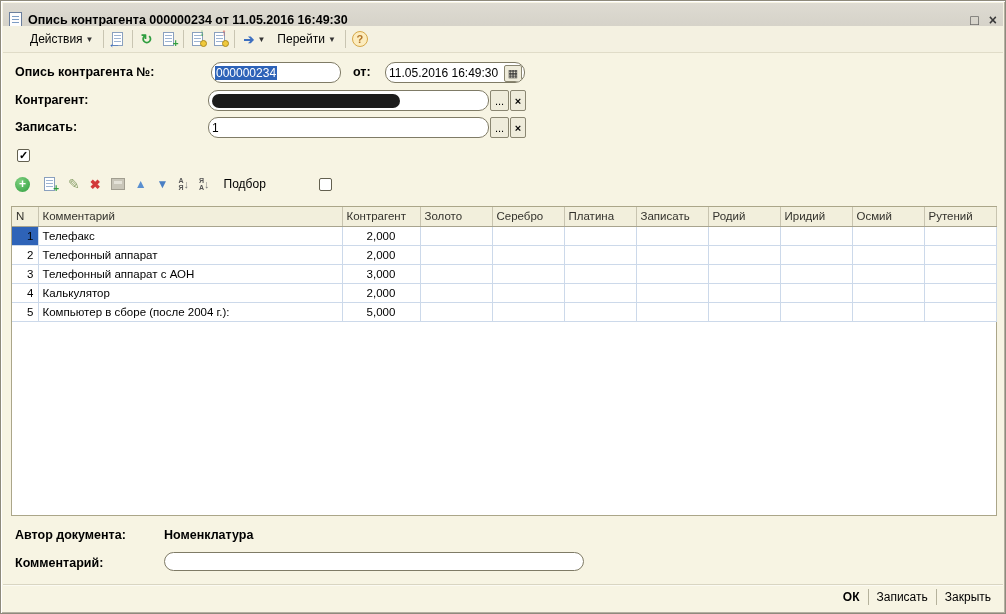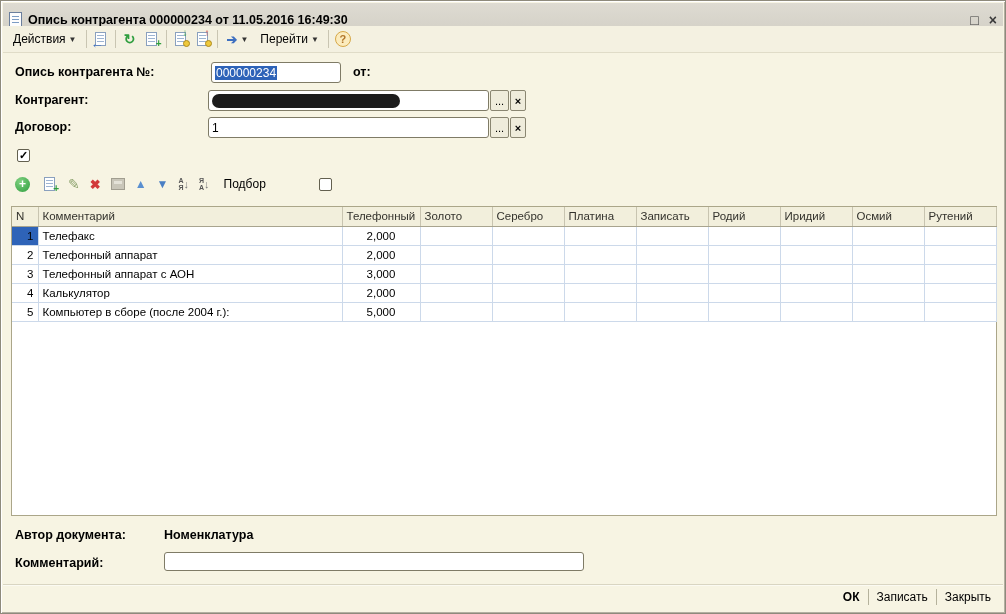--- a/index.html
+++ b/index.html
@@ -25,21 +25,21 @@
   .doc-icon:before {
     content:""; position:absolute; left:2px; right:2px; top:3px; height:9px;
     background:repeating-linear-gradient(#7c9cc4 0 1px, transparent 1px 3px);
   }
   .title-text { font-size:12.5px; font-weight:bold; color:#000; white-space:nowrap; }
   .win-controls { margin-left:auto; display:flex; gap:10px; align-items:center; }
   .win-btn { font-size:14px; font-weight:bold; color:#3a3a3a; line-height:14px; cursor:default; }
   
   .toolbar {
     position:absolute; left:2px; top:25px; right:2px; height:27px;
-    background:#f4f1e1; display:flex; align-items:center; padding:0 4px;
+    background:#f4f1e1; display:flex; align-items:center; padding:0 21px;
     border-bottom:1px solid #e0dcc8;
   }
   .tb-btn {
     display:flex; align-items:center; gap:3px; padding:3px 5px; font-size:12px;
     color:#000; border:1px solid transparent; border-radius:2px; cursor:default;
   }
   .tb-sep { width:1px; height:18px; background:#c9c5b2; margin:0 3px; flex:0 0 auto; }
   .caret { font-size:8px; color:#333; }
   .ticon { width:20px; height:20px; display:flex; align-items:center; justify-content:center; position:relative; flex:0 0 auto; margin:0 1px; }
   .mini-doc { width:11px; height:14px; background:#fff; border:1px solid #8aa0be; position:relative; }
@@ -50,21 +50,21 @@
   .refresh-glyph { color:#2f9e3f; font-weight:bold; font-size:14px; }
   .coin { position:absolute; width:7px; height:7px; border-radius:50%; background:#efc93c; border:1px solid #ad8a1e; right:1px; bottom:2px; }
   .help-circle {
     width:16px; height:16px; border-radius:50%; background:#fcecbe; border:1px solid #d6a848;
     color:#b2762a; font-weight:bold; font-size:11px; display:flex; align-items:center; justify-content:center;
   }
   
   .flabel { position:absolute; font-size:12.5px; font-weight:bold; color:#000; white-space:nowrap; }
   .tinput {
     position:absolute; height:21px; background:#fff; border:1px solid #7f7b66;
-    border-radius:3px; font-size:12px; display:flex; align-items:center; padding:0 3px;
+    border-radius:10px; font-size:12px; display:flex; align-items:center; padding:0 3px;
     color:#000; overflow:hidden; white-space:nowrap;
   }
   .sel-text { background:#2e63b8; color:#fff; padding:0 1px; }
   .sq-btn {
     position:absolute; height:21px; background:#efecdb; border:1px solid #8a8671;
     border-radius:2px; font-size:11px; display:flex; align-items:center; justify-content:center;
     color:#000; cursor:default;
   }
   .cal-btn {
     position:absolute; width:18px; height:17px; top:2px; right:2px;
@@ -173,33 +173,39 @@
     <div class="ticon">
       <span class="help-circle">?</span>
     </div>
   </div>
 
   <div class="flabel" style="left:14px; top:64px;">Опись контрагента №:</div>
   <div class="tinput" style="left:210px; top:61px; width:130px;">
     <span class="sel-text">000000234</span>
   </div>
   <div class="flabel" style="left:352px; top:64px;">от:</div>
+  <div class="tinput" style="left:384px; top:61px; width:140px; padding-right:22px;">
+    <span>11.05.2016 16:49:30</span>
+    <span class="cal-btn">
+        <span>▦</span>
+      </span>
+  </div>
 
   <div class="flabel" style="left:14px; top:92px;">Контрагент:</div>
   <div class="tinput" style="left:207px; top:89px; width:281px;">
     <span class="redacted"></span>
   </div>
   <div class="sq-btn" style="left:489px; top:89px; width:19px;">
       <span>...</span>
     </div>
   <div class="sq-btn" style="left:509px; top:89px; width:16px; font-weight:bold;">
       <span>×</span>
     </div>
 
-  <div class="flabel" style="left:14px; top:119px;">Договор:</div>
+  <div class="flabel" style="left:14px; top:119px;">Записать:</div>
   <div class="tinput" style="left:207px; top:116px; width:281px;">
     <span>1</span>
   </div>
   <div class="sq-btn" style="left:489px; top:116px; width:19px;">
       <span>...</span>
     </div>
   <div class="sq-btn" style="left:509px; top:116px; width:16px; font-weight:bold;">
       <span>×</span>
     </div>
 
@@ -247,21 +253,21 @@
           <col style="width: 72px;">
           <col style="width: 72px;">
           <col style="width: 72px;">
           <col style="width: 72px;">
           <col style="width: 72px;">
         </colgroup>
       <thead>
           <tr id="grid-head">
             <th>N</th>
             <th>Комментарий</th>
-            <th>Телефонный</th>
+            <th>Контрагент</th>
             <th>Золото</th>
             <th>Серебро</th>
             <th>Платина</th>
             <th>Записать</th>
             <th>Родий</th>
             <th>Иридий</th>
             <th>Осмий</th>
             <th>Рутений</th>
           </tr>
         </thead>

